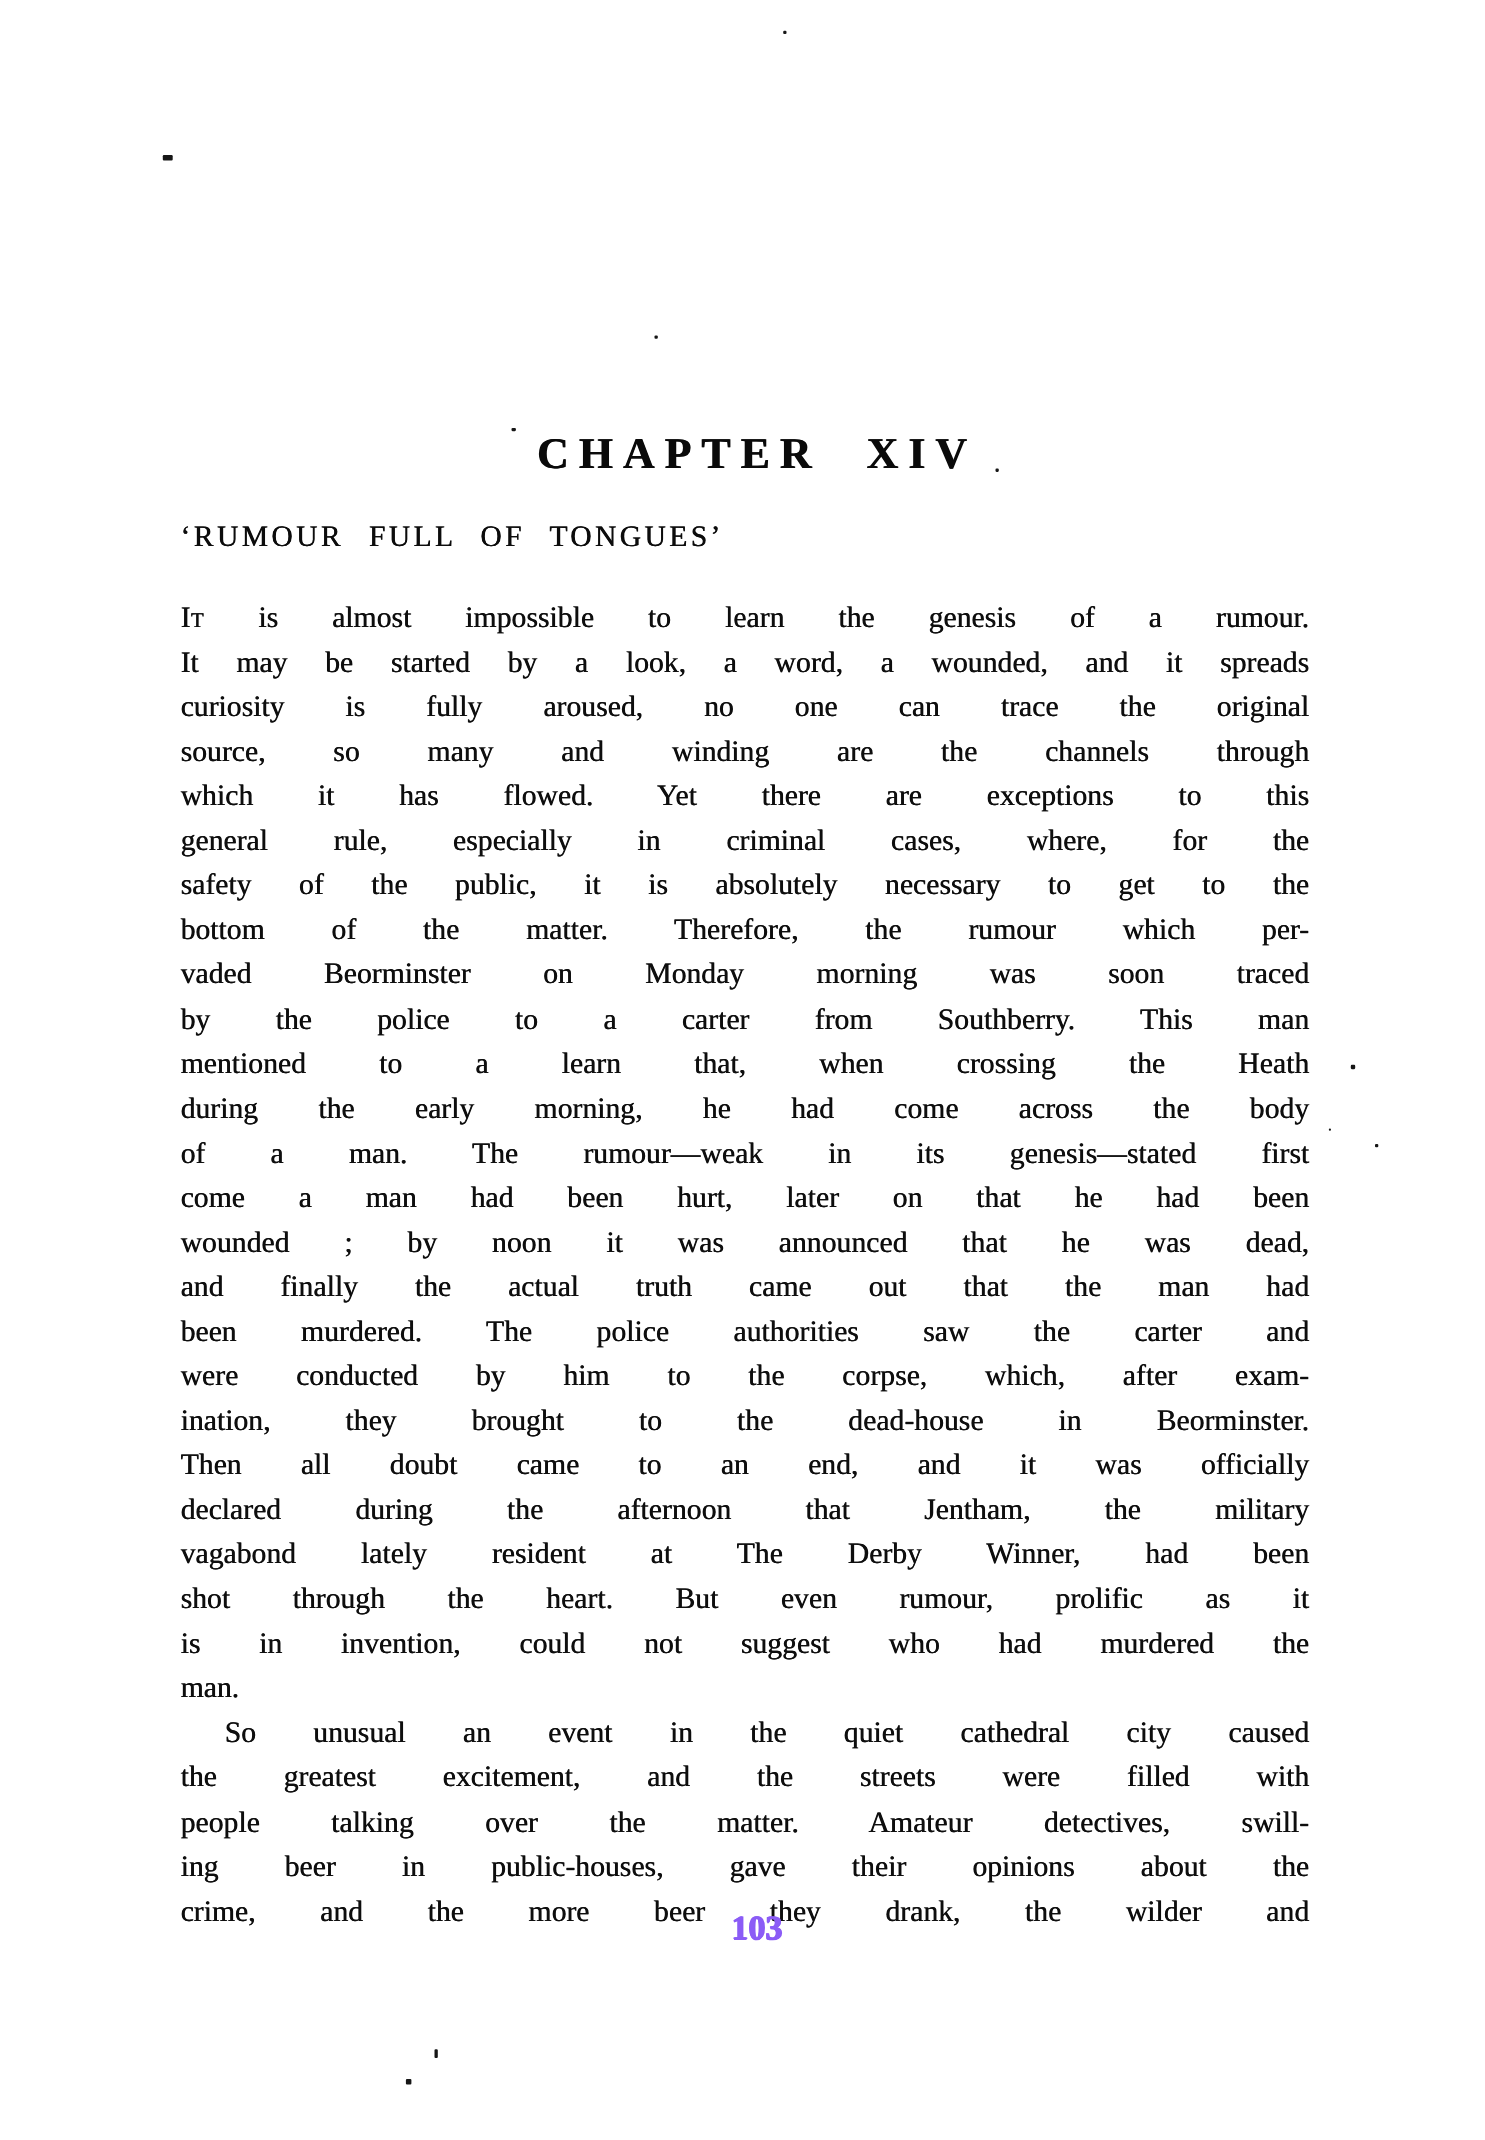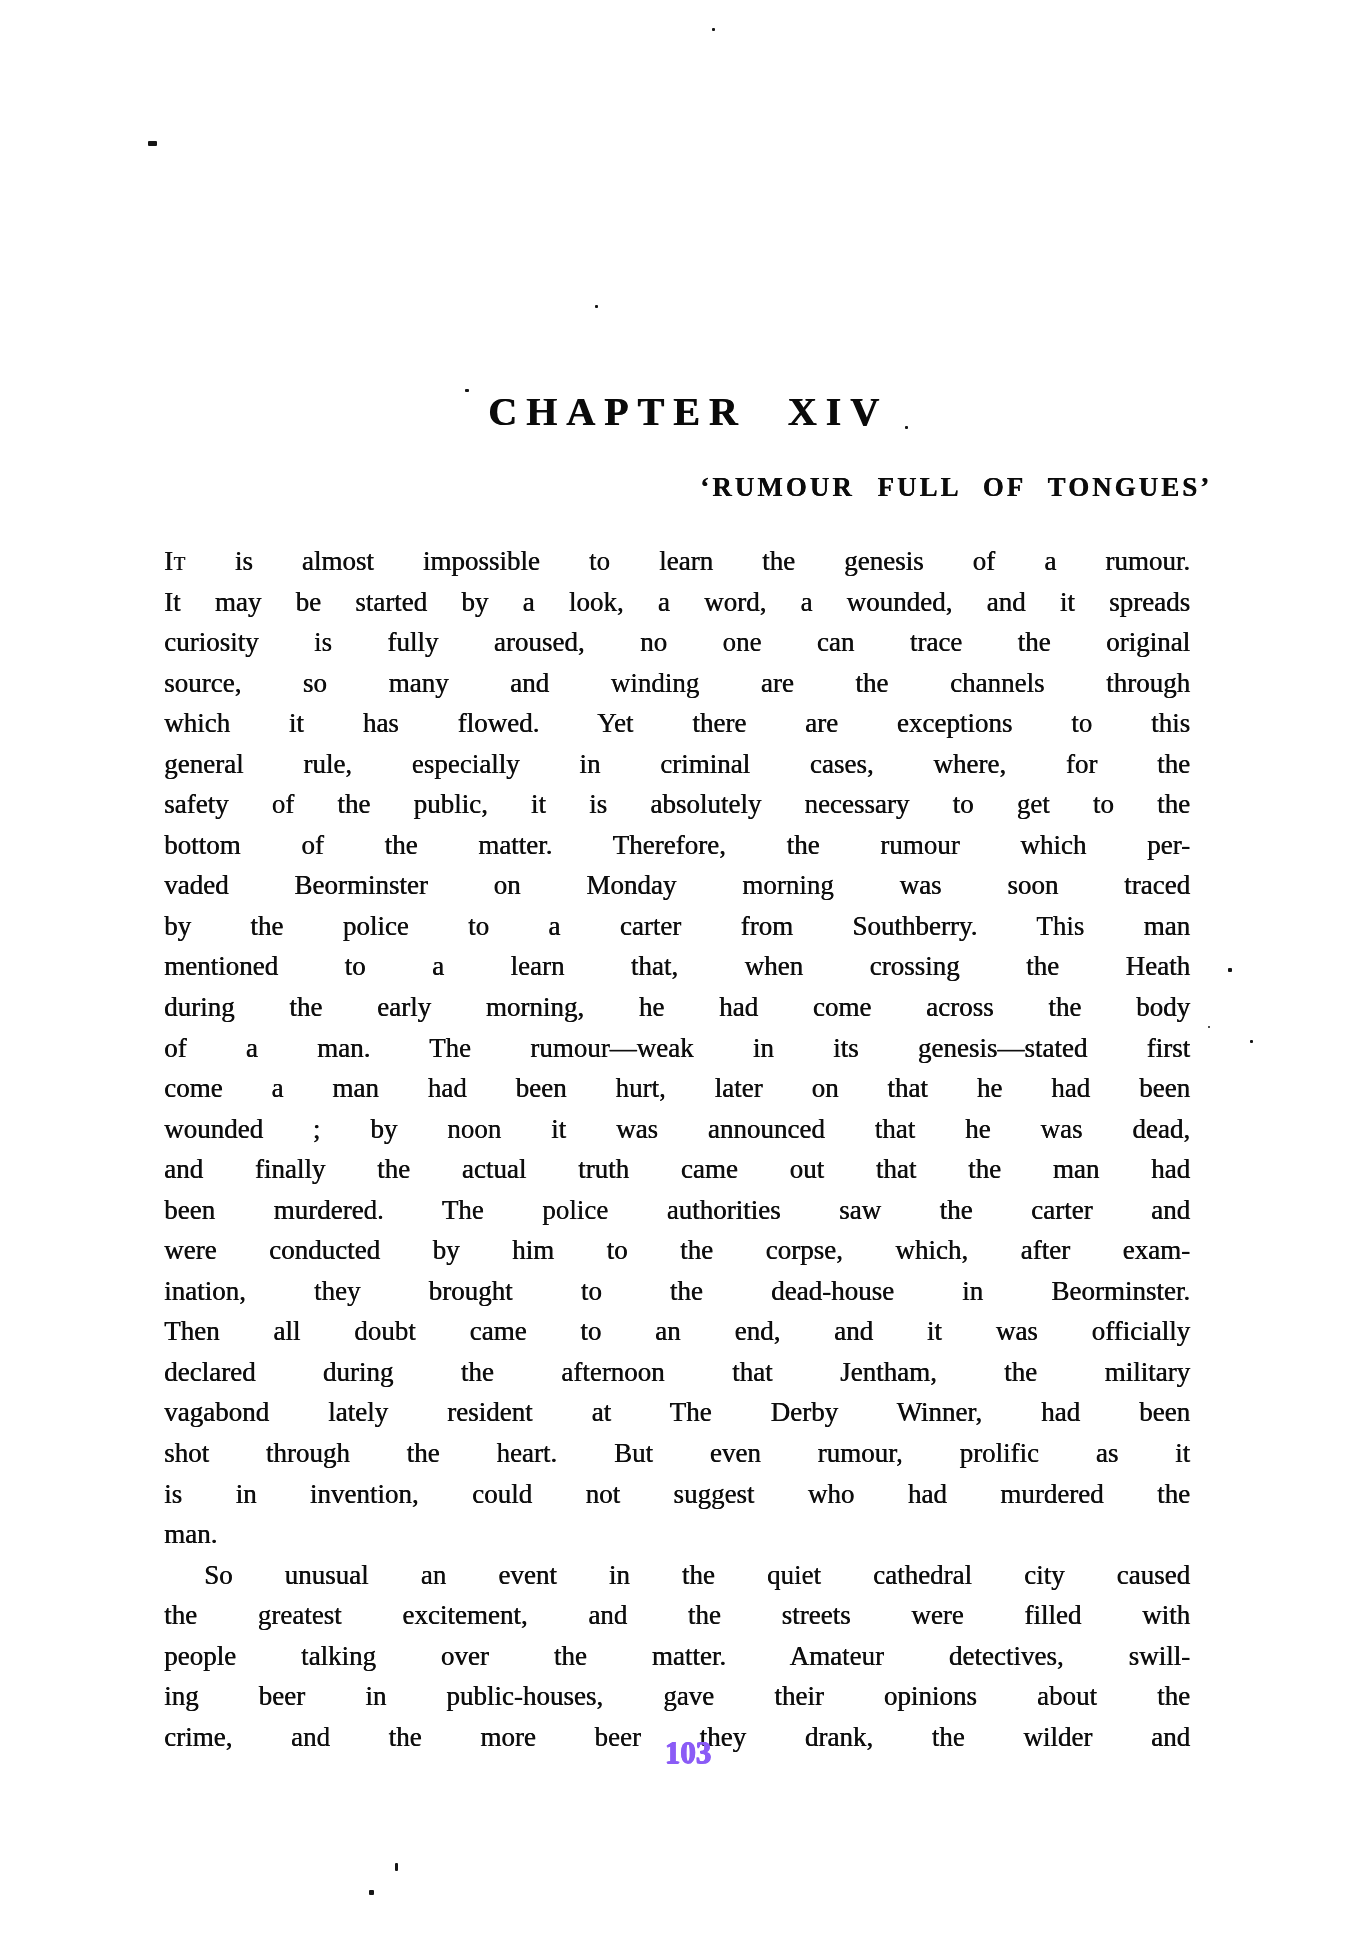--- a/index.html
+++ b/index.html
@@ -22,23 +22,23 @@
     font-weight: bold;
     letter-spacing: 9px;
     word-spacing: 22px;
     color: #0a0a0a;
     text-shadow: 0.6px 0 currentColor;
   }
   .chapter-subtitle {
     position: absolute;
     top: 472px; left: 164px; width: 1048px;
     margin: 0;
-    text-align: right;
+    text-align: left;
     font-size: 27px;
-    font-weight: bold;
+    font-weight: normal;
     letter-spacing: 3px;
     word-spacing: 13px;
     color: #0c0c0c;
     text-shadow: 0.4px 0 currentColor;
   }
   .body-text {
     position: absolute;
     top: 541px; left: 164px; width: 1026px;
     font-size: 27px;
     line-height: 40.55px;

